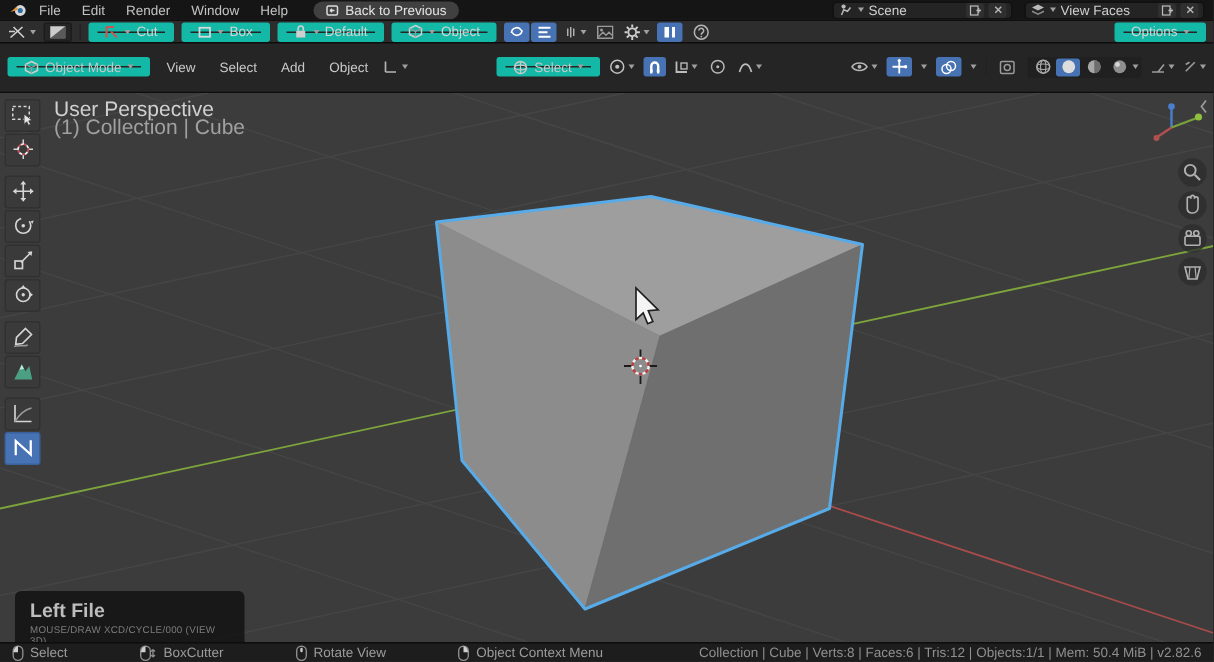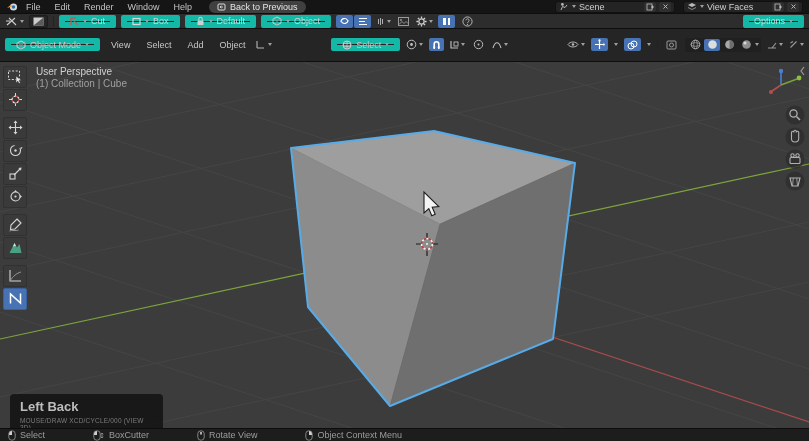--- a/index.html
+++ b/index.html
@@ -48,21 +48,21 @@
   .shade.active { background:var(--accent-blue,#4772b3); }
 
   
   .viewport { position:relative; height:383px; background:var(--viewport-bg,#3c3c3c); border-top:1px solid #0e0e0e; overflow:hidden; }
   .scene { position:absolute; inset:0; }
   .tools { position:absolute; left:3px; top:4px; display:flex; flex-direction:column; }
   .tool-btn { width:24px; height:22px; margin-bottom:1px; background:#3a3a3a; border:1px solid #313131;
     border-radius:2px; display:flex; align-items:center; justify-content:center; }
   .tool-btn.active { background:var(--accent-blue,#4772b3); border-color:#3a619c; }
   .tool-gap { height:5px; }
-  .vp-info { position:absolute; left:36px; top:4px; font-size:10px; line-height:12px; }
+  .vp-info { position:absolute; left:36px; top:4px; font-size:14px; line-height:12px; }
   .vp-info .l1 { color:#d0d0d0; }
   .vp-info .l2 { color:#a0a0a0; }
   .key-overlay { position:absolute; left:10px; top:332px; width:153px; height:38px;
     background:rgba(14,14,14,.78); border-radius:4px; padding:5px 10px 6px; }
   .key-overlay .title { font-size:13px; font-weight:bold; color:#bdbdbd; }
   .key-overlay .sub { font-size:6.5px; color:#7c7c7c; margin-top:3px; letter-spacing:.2px; }
 
   
   .statusbar { height:13px; background:#1d1d1d; border-top:1px solid #0d0d0d; padding:0 8px;
     font-size:9px; color:#9c9c9c; gap:0; }
@@ -537,21 +537,21 @@
         </svg>
       </span>
     </div>
 
     <div class="vp-info">
       <div class="l1">User Perspective</div>
       <div class="l2">(1) Collection | Cube</div>
     </div>
 
     <div class="key-overlay">
-      <div class="title">Left Back</div>
+      <div class="title">Left File</div>
       <div class="sub">MOUSE/DRAW XCD/CYCLE/000 (VIEW 3D)</div>
     </div>
   </div>
 
   <footer class="bar statusbar">
     <span class="km">
       <svg width="8" height="11" viewBox="0 0 8 11">
         <rect x="0.8" y="0.8" width="6.4" height="9.4" rx="3" fill="none" stroke="#8e8e8e" stroke-width="0.9"></rect>
         <path d="M1,4.5 a3,3.6 0 0 1 3,-3.6 v4 h-3 Z" fill="#cfcfcf"></path>
       </svg>
@@ -572,14 +572,15 @@
       </svg>
       <span>Rotate View</span>
     </span>
     <span class="km">
       <svg width="8" height="11" viewBox="0 0 8 11">
         <rect x="0.8" y="0.8" width="6.4" height="9.4" rx="3" fill="none" stroke="#8e8e8e" stroke-width="0.9"></rect>
         <path d="M7,4.5 a3,3.6 0 0 0 -3,-3.6 v4 h3 Z" fill="#cfcfcf"></path>
       </svg>
       <span>Object Context Menu</span>
     </span>
+    <span class="stats">Collection | Cube | Verts:8 | Faces:6 | Tris:12 | Objects:1/1 | Mem: 50.4 MiB | v2.82.6</span>
   </footer>
 </div>
 
 </body></html>

